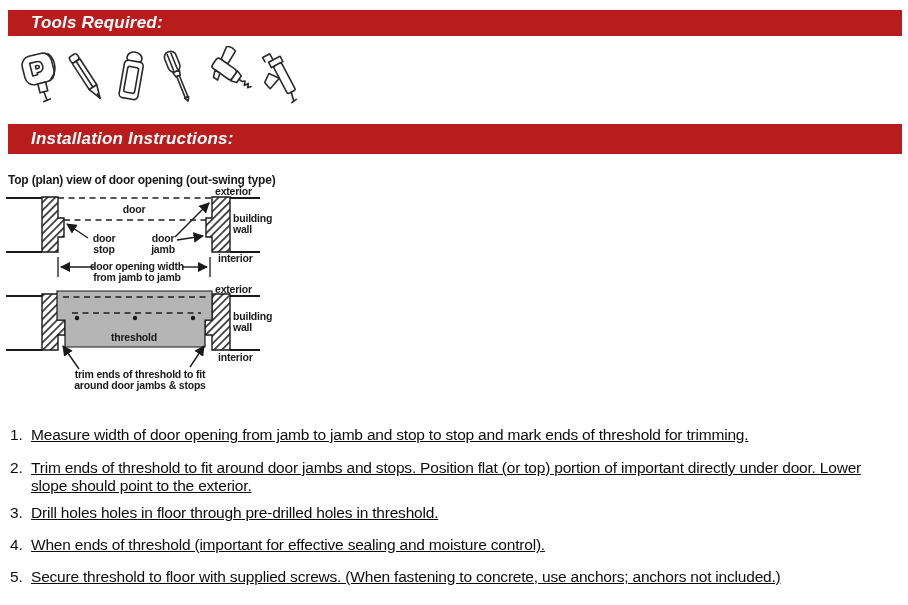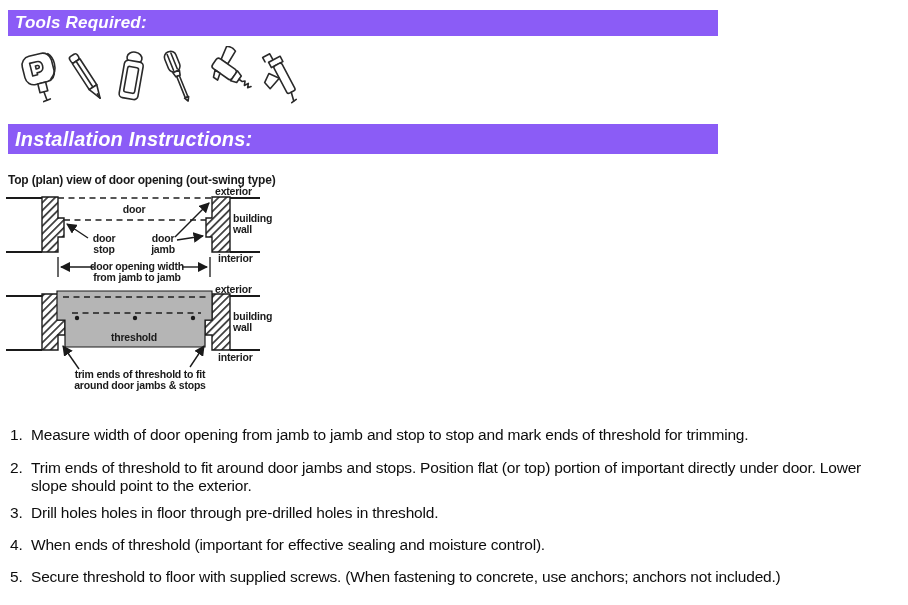--- a/index.html
+++ b/index.html
@@ -2,47 +2,47 @@
 <html><head>
 <meta charset="utf-8">
 <style>
   html,body{margin:0;padding:0;background:#fff;}
   .page{
     position:relative;width:908px;height:605px;background:#ffffff;
     font-family:"Liberation Sans",sans-serif;color:#111;overflow:hidden;
   }
   
   .hbar{
-    position:absolute;left:8px;width:710px;background:#8b5cf6;
+    position:absolute;left:8px;width:894px;background:#b91c1c;
     color:#fff;font-weight:bold;font-style:italic;
-    display:flex;align-items:center;padding-left:7px;box-sizing:border-box;
+    display:flex;align-items:center;padding-left:23px;box-sizing:border-box;
     letter-spacing:.2px;
   }
   .hbar1{top:10px;height:26px;font-size:17px;}
-  .hbar2{top:124px;height:30px;font-size:20px;}
+  .hbar2{top:124px;height:30px;font-size:17px;}
   
   .tools-row{
     position:absolute;left:18px;top:46px;display:flex;gap:2px;align-items:flex-start;
   }
   .tools-row svg{display:block;}
   .tool{stroke:#2a2a2a;fill:#fff;stroke-width:1.6;stroke-linejoin:round;stroke-linecap:round;}
   .tool .nf{fill:none;}
   
   .diagram{position:absolute;left:0;top:163px;}
   .dline{stroke:#1a1a1a;stroke-width:1.8;fill:none;}
   .dline.thin{stroke-width:1.3;}
   .ddash{stroke:#1f1f1f;stroke-width:1.5;fill:none;stroke-dasharray:6 4.5;}
   .jamb{fill:url(#hatch);stroke:#1a1a1a;stroke-width:1.4;}
   .lbl{font-family:"Liberation Sans",sans-serif;font-weight:bold;font-size:10.5px;fill:#1a1a1a;letter-spacing:-0.2px;}
   .lbl.big{font-size:12px;}
   .arrow{stroke:#1a1a1a;stroke-width:1.4;fill:none;}
   
   .inst-item{position:absolute;left:10px;display:flex;font-size:15.5px;line-height:17.5px;letter-spacing:-0.2px;color:#0d0d0d;}
   .inst-num{width:21px;flex:none;}
-  .inst-text{width:858px;}
+  .inst-text{width:858px;text-decoration:underline;}
 </style>
 </head>
 <body>
 
 <div class="page">
 
   <div class="hbar hbar1">
     <span>Tools Required:</span>
   </div>
 

